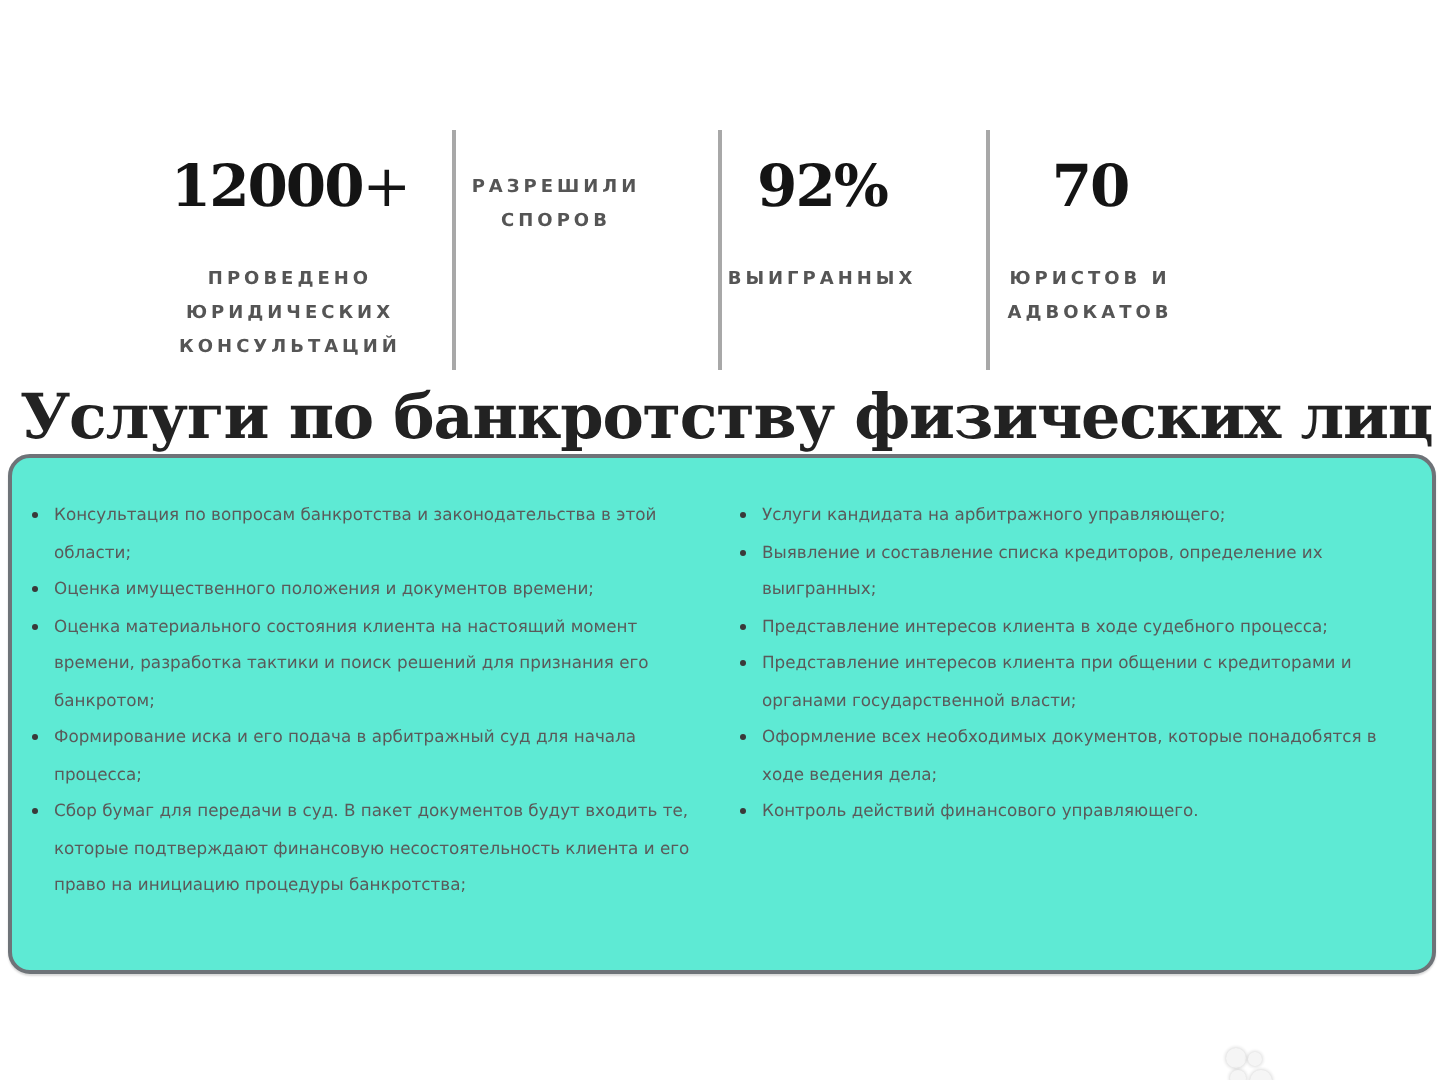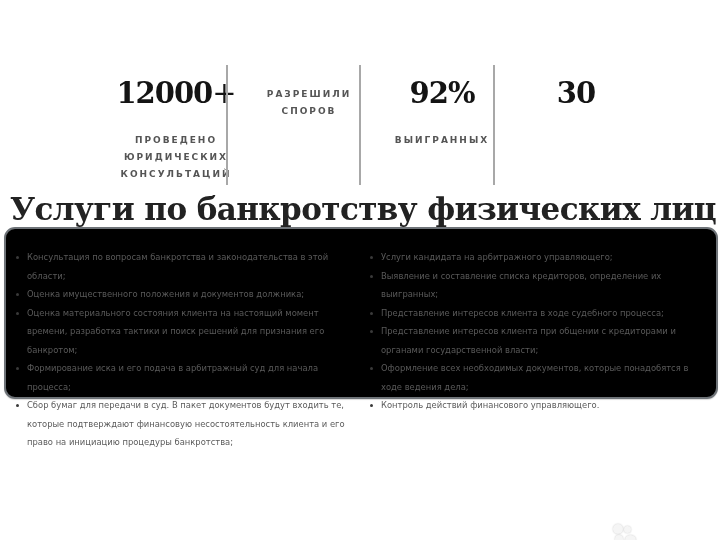--- a/index.html
+++ b/index.html
@@ -9,21 +9,20 @@
       font-family: "Liberation Sans", sans-serif;
       color: #1a1a1a;
     }
     .page { position: relative; width: 720px; height: 540px; }
 
     
     .stats { position: absolute; top: 65px; left: 80px; height: 120px; }
     .stat {
       position: absolute; top: 0; height: 120px;
       text-align: center;
-      margin-left: 31px;
     }
     .stat .num {
       font-family: "DejaVu Serif", "Liberation Serif", serif;
       font-size: 29px; font-weight: bold; letter-spacing: -1px;
       color: #141414; line-height: 1;
       margin-top: 14px;
       height: 32px;
     }
     .stat .num .plus { font-weight: normal; }
     .stat .lbl {
@@ -44,24 +43,24 @@
     .section-title {
       position: absolute; top: 191px; left: 10px;
       font-family: "DejaVu Serif", "Liberation Serif", serif;
       font-size: 31px; font-weight: bold; color: #222222;
       letter-spacing: -0.6px;
     }
 
     
     .services-box {
       position: absolute; top: 227px; left: 4px;
-      width: 714px; height: 172px;
+      width: 714px; height: 260px;
       border: 2px solid #6e7378;
       border-radius: 11px;
-      background: #000000;
+      background: #5eead4;
       box-shadow: 0 1px 1px rgba(0,0,0,0.15);
     }
     .col {
       position: absolute; top: 19px;
     }
     .col.left { left: 10px; width: 330px; }
     .col.right { left: 364px; width: 330px; }
     .col ul { list-style: none; }
     .col li {
       position: relative;
@@ -127,31 +126,35 @@
     <div class="stat" style="left:281px;width:100px;">
       <div class="num"><span>92%</span><span class="plus"></span></div>
       <div class="lbl">
         <div>выигранных</div>
       </div>
     </div>
 
     <div class="divider" style="left:413px;"></div>
 
     <div class="stat" style="left:410px;width:110px;">
-      <div class="num"><span>30</span><span class="plus"></span></div>
+      <div class="num"><span>70</span><span class="plus"></span></div>
+      <div class="lbl">
+        <div>юристов и</div>
+        <div>адвокатов</div>
+      </div>
     </div>
   </div>
 
   <h2 class="section-title">Услуги по банкротству физических лиц</h2>
 
   <div class="services-box">
     <div class="col left">
       <ul>
         <li><span class="bullet"></span><span>Консультация по вопросам банкротства и законодательства в этой области;</span></li>
-        <li><span class="bullet"></span><span>Оценка имущественного положения и документов должника;</span></li>
+        <li><span class="bullet"></span><span>Оценка имущественного положения и документов времени;</span></li>
         <li><span class="bullet"></span><span>Оценка материального состояния клиента на настоящий момент времени, разработка тактики и поиск решений для признания его банкротом;</span></li>
         <li><span class="bullet"></span><span>Формирование иска и его подача в арбитражный суд для начала процесса;</span></li>
         <li><span class="bullet"></span><span>Сбор бумаг для передачи в суд. В пакет документов будут входить те, которые подтверждают финансовую несостоятельность клиента и его право на инициацию процедуры банкротства;</span></li>
       </ul>
     </div>
     <div class="col right">
       <ul>
         <li><span class="bullet"></span><span>Услуги кандидата на арбитражного управляющего;</span></li>
         <li><span class="bullet"></span><span>Выявление и составление списка кредиторов, определение их выигранных;</span></li>
         <li><span class="bullet"></span><span>Представление интересов клиента в ходе судебного процесса;</span></li>

